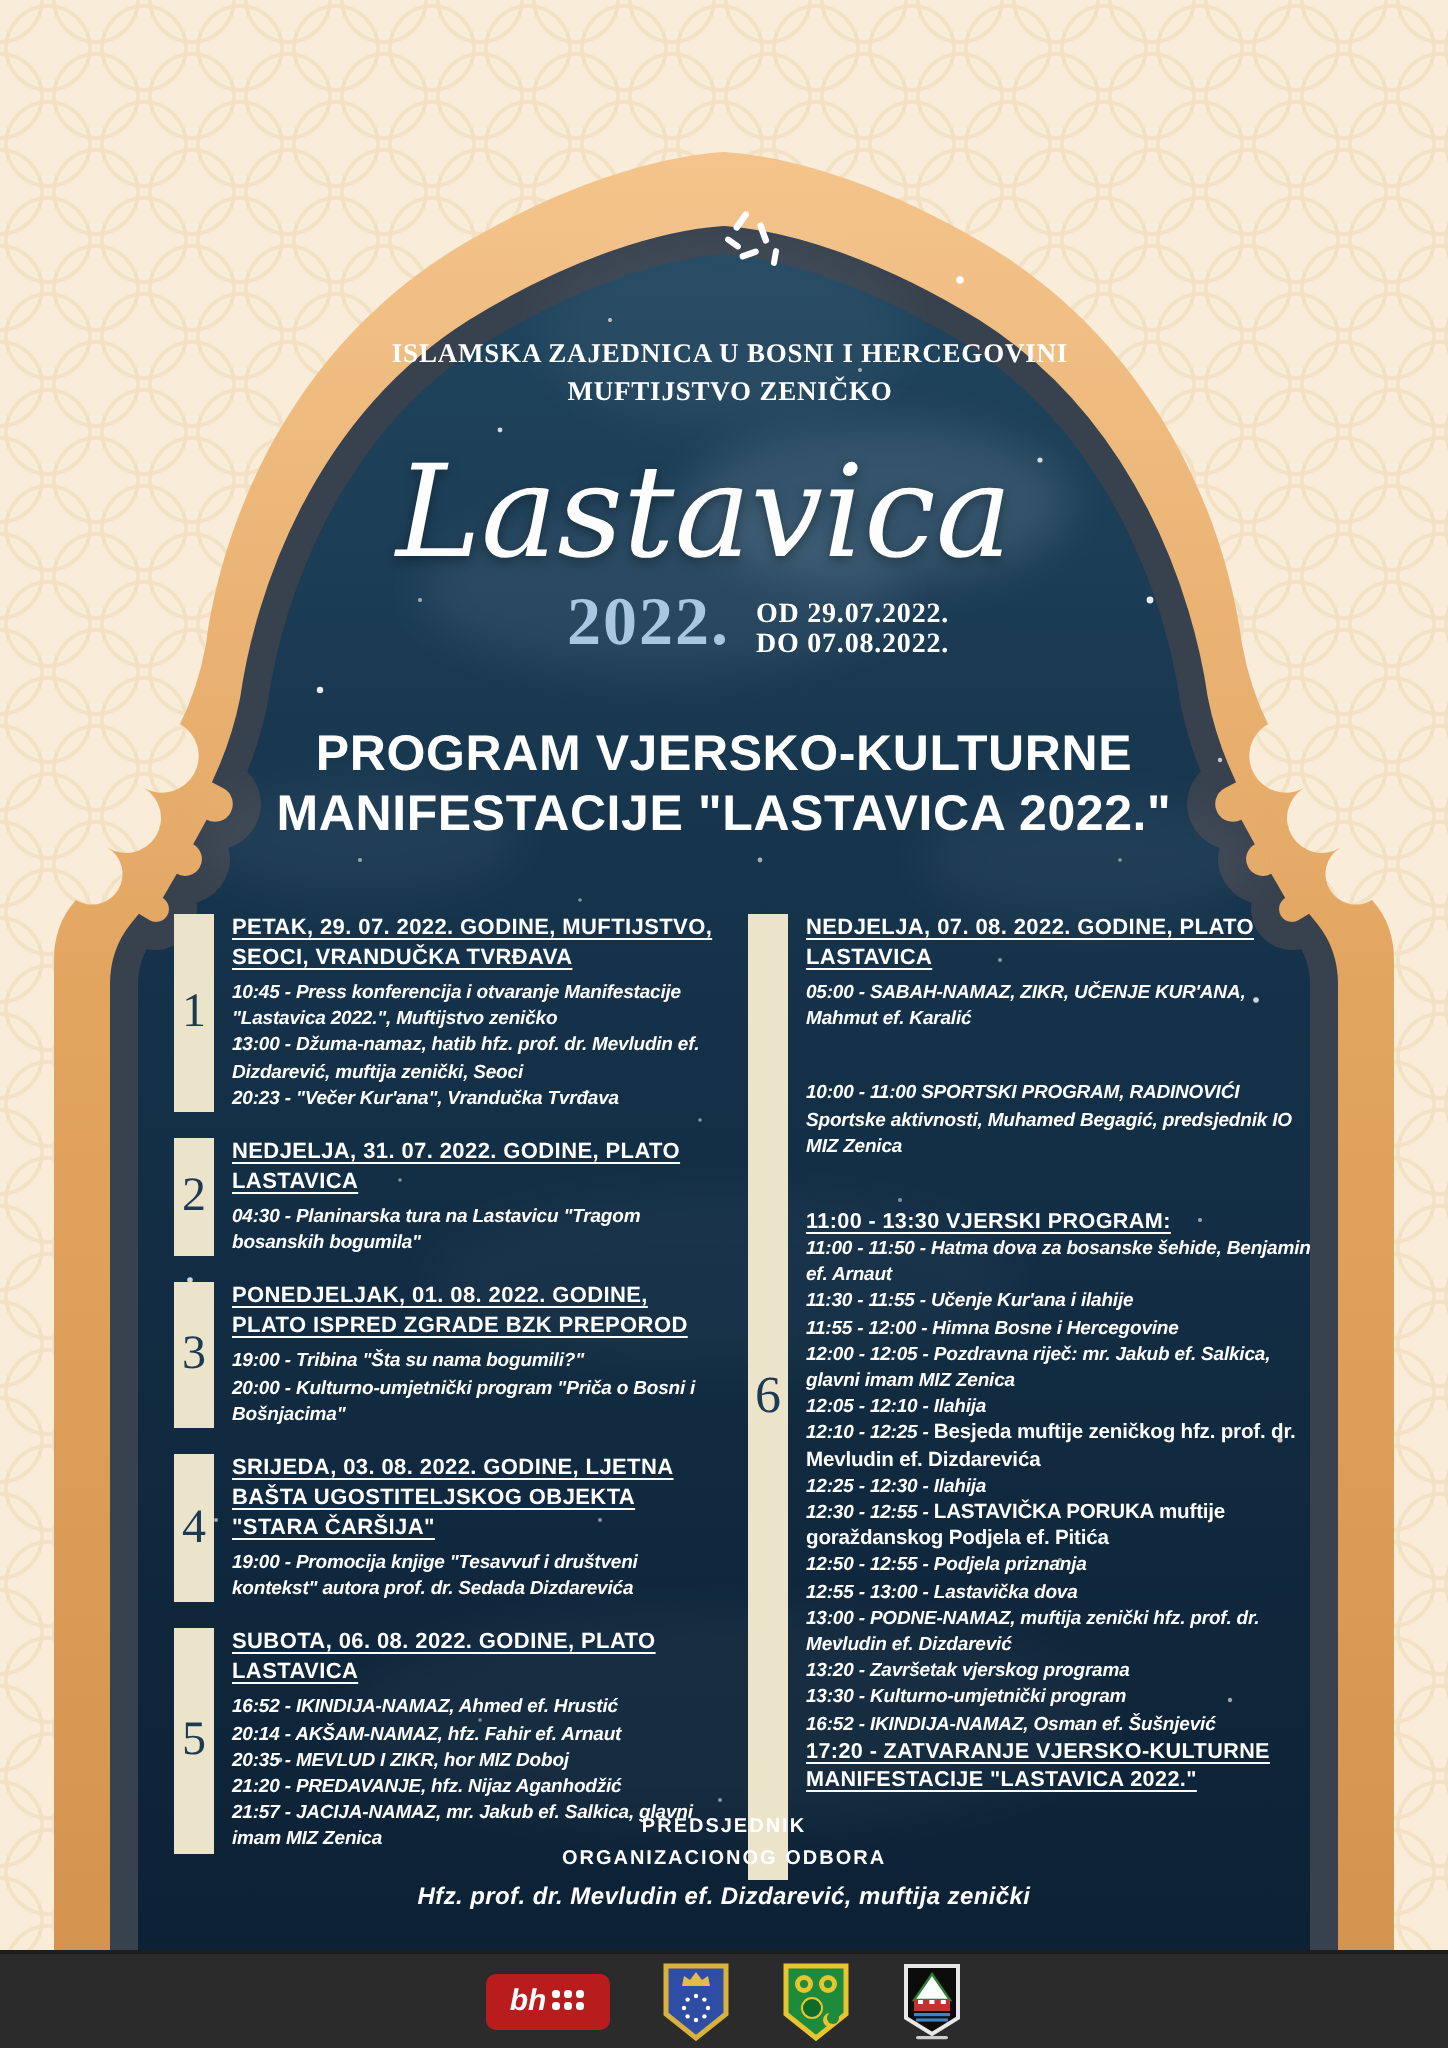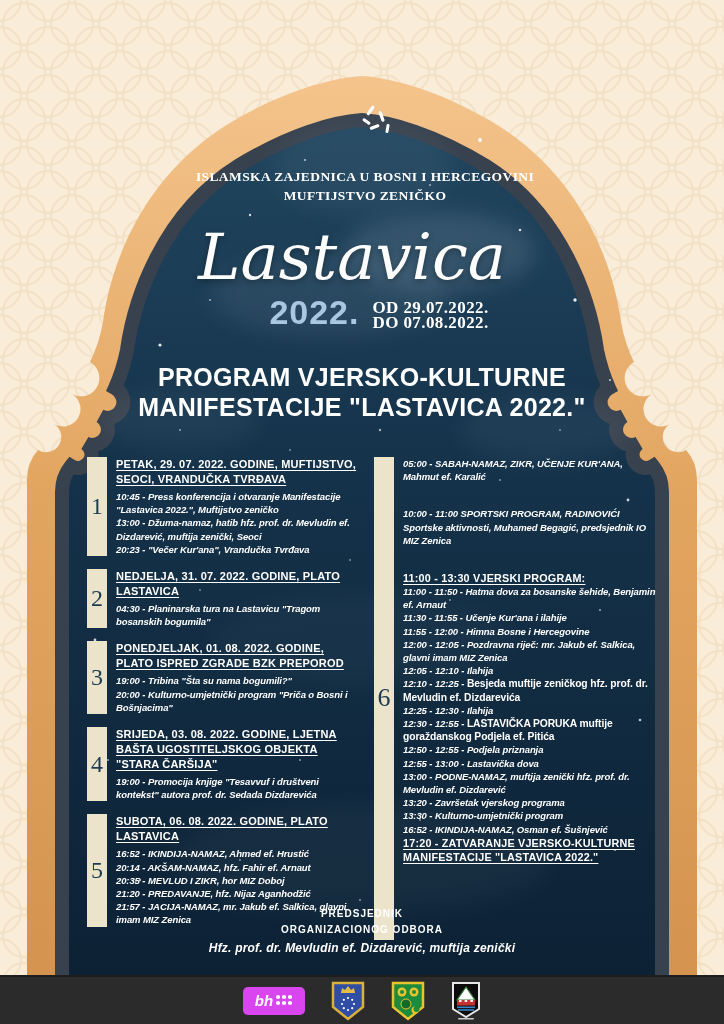--- a/index.html
+++ b/index.html
@@ -15,23 +15,23 @@
        line-height:19px;letter-spacing:.4px;}
 
   
   .script-logo{position:absolute;top:214px;left:0;right:20px;text-align:center;
        font-family:"DejaVu Serif",serif;font-style:italic;font-size:64px;line-height:86px;
        color:#fdfdfd;text-shadow:0 2px 6px rgba(0,0,0,.35);}
   .small-crescent{position:absolute;top:219px;left:392px;width:34px;height:40px;
        transform:rotate(16deg);opacity:.85;}
   .year-row{position:absolute;top:293px;left:0;right:0;display:flex;justify-content:center;
        align-items:flex-start;gap:13px;padding-left:34px;}
-  .year{font-family:Liberation Sans, sans-serif;font-weight:700;font-size:34px;line-height:38px;
+  .year{font-family:Liberation Serif, serif;font-weight:700;font-size:34px;line-height:38px;
        color:#a9c7e1;letter-spacing:1px;}
-  .dates{font-family:"Liberation Serif",serif;font-weight:700;font-size:17px;line-height:15px;
+  .dates{font-family:"Liberation Serif",serif;font-weight:700;font-size:14px;line-height:15px;
        margin-top:7px;text-align:left;letter-spacing:.4px;}
 
   .main-title{position:absolute;top:362px;left:0;right:0;text-align:center;
        font-size:25px;line-height:30px;font-weight:800;letter-spacing:.3px;}
 
   
   .program{position:absolute;top:457px;left:87px;width:574px;display:flex;gap:15px;}
   .col-left{width:272px;}
   .col-right{flex:1;}
   .section{display:flex;gap:9px;margin-bottom:13px;}
@@ -49,21 +49,21 @@
   .mt{margin-top:24px;}
 
   
   .footer{position:absolute;top:906px;left:0;right:0;text-align:center;}
   .footer-title{font-size:10px;font-weight:800;line-height:16px;letter-spacing:1px;}
   .footer-name{font-size:12px;font-style:italic;font-weight:700;margin-top:3px;letter-spacing:.2px;}
 
   
   .bottom-bar{position:absolute;left:0;right:0;bottom:0;height:47px;background:#2b2b2b;
        border-top:2px solid #1e1e1e;display:flex;align-items:center;justify-content:center;gap:26px;}
-  .logo-bh{width:62px;height:28px;background:#d946ef;border-radius:5px;display:flex;
+  .logo-bh{width:62px;height:28px;background:#b91c1c;border-radius:5px;display:flex;
        align-items:center;justify-content:center;color:#fff;font-style:italic;
        font-weight:700;font-size:15px;}
   .dots{display:grid;grid-template-columns:repeat(3,5px);grid-auto-rows:5px;gap:1px;margin-left:3px;}
   .dots i{width:3.5px;height:3.5px;background:#fff;border-radius:50%;}
 </style>
 </head>
 <body>
 
 <div class="poster">
 
@@ -247,20 +247,21 @@
             <div class="item">21:57 - JACIJA-NAMAZ, mr. Jakub ef. Salkica, glavni imam MIZ Zenica</div>
           </div>
         </div>
 
       </div>
 
       <div class="col-right">
         <div class="section right" style="height:100%;">
           <div class="num">6</div>
           <div class="sec-body">
+            <div class="sec-header">NEDJELJA, 07. 08. 2022. GODINE, PLATO LASTAVICA</div>
             <div class="item">05:00 - SABAH-NAMAZ, ZIKR, UČENJE KUR'ANA, Mahmut ef. Karalić</div>
             <div class="item i-bold-it mt">10:00 - 11:00  SPORTSKI PROGRAM, RADINOVIĆI</div>
             <div class="item">Sportske aktivnosti, Muhamed Begagić, predsjednik IO MIZ Zenica</div>
             <div class="i-sub mt">11:00 - 13:30  VJERSKI PROGRAM:</div>
             <div class="item">11:00 - 11:50 - Hatma dova za bosanske šehide, Benjamin ef. Arnaut</div>
             <div class="item">11:30 - 11:55 - Učenje Kur'ana i ilahije</div>
             <div class="item">11:55 - 12:00 - Himna Bosne i Hercegovine</div>
             <div class="item">12:00 - 12:05 - Pozdravna riječ: mr. Jakub ef. Salkica, glavni imam MIZ Zenica</div>
             <div class="item">12:05 - 12:10 - Ilahija</div>
             <div class="item"><span class="t">12:10 - 12:25 - </span><span class="emph">Besjeda muftije zeničkog hfz. prof. dr. Mevludin ef. Dizdarevića</span></div>

